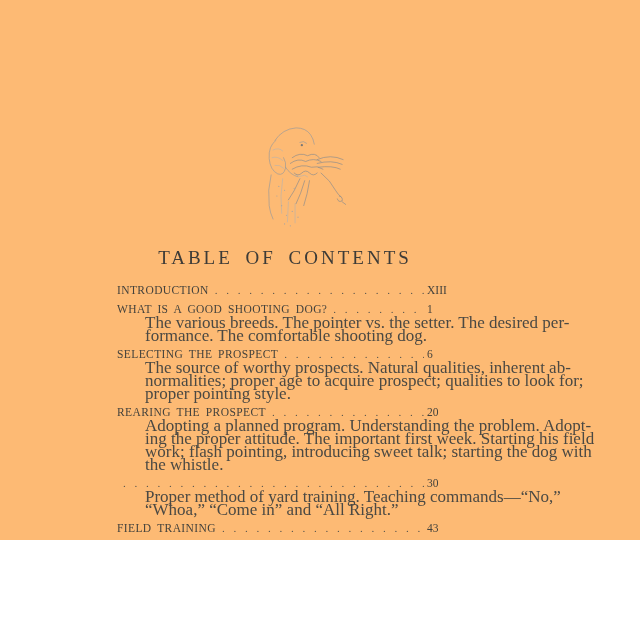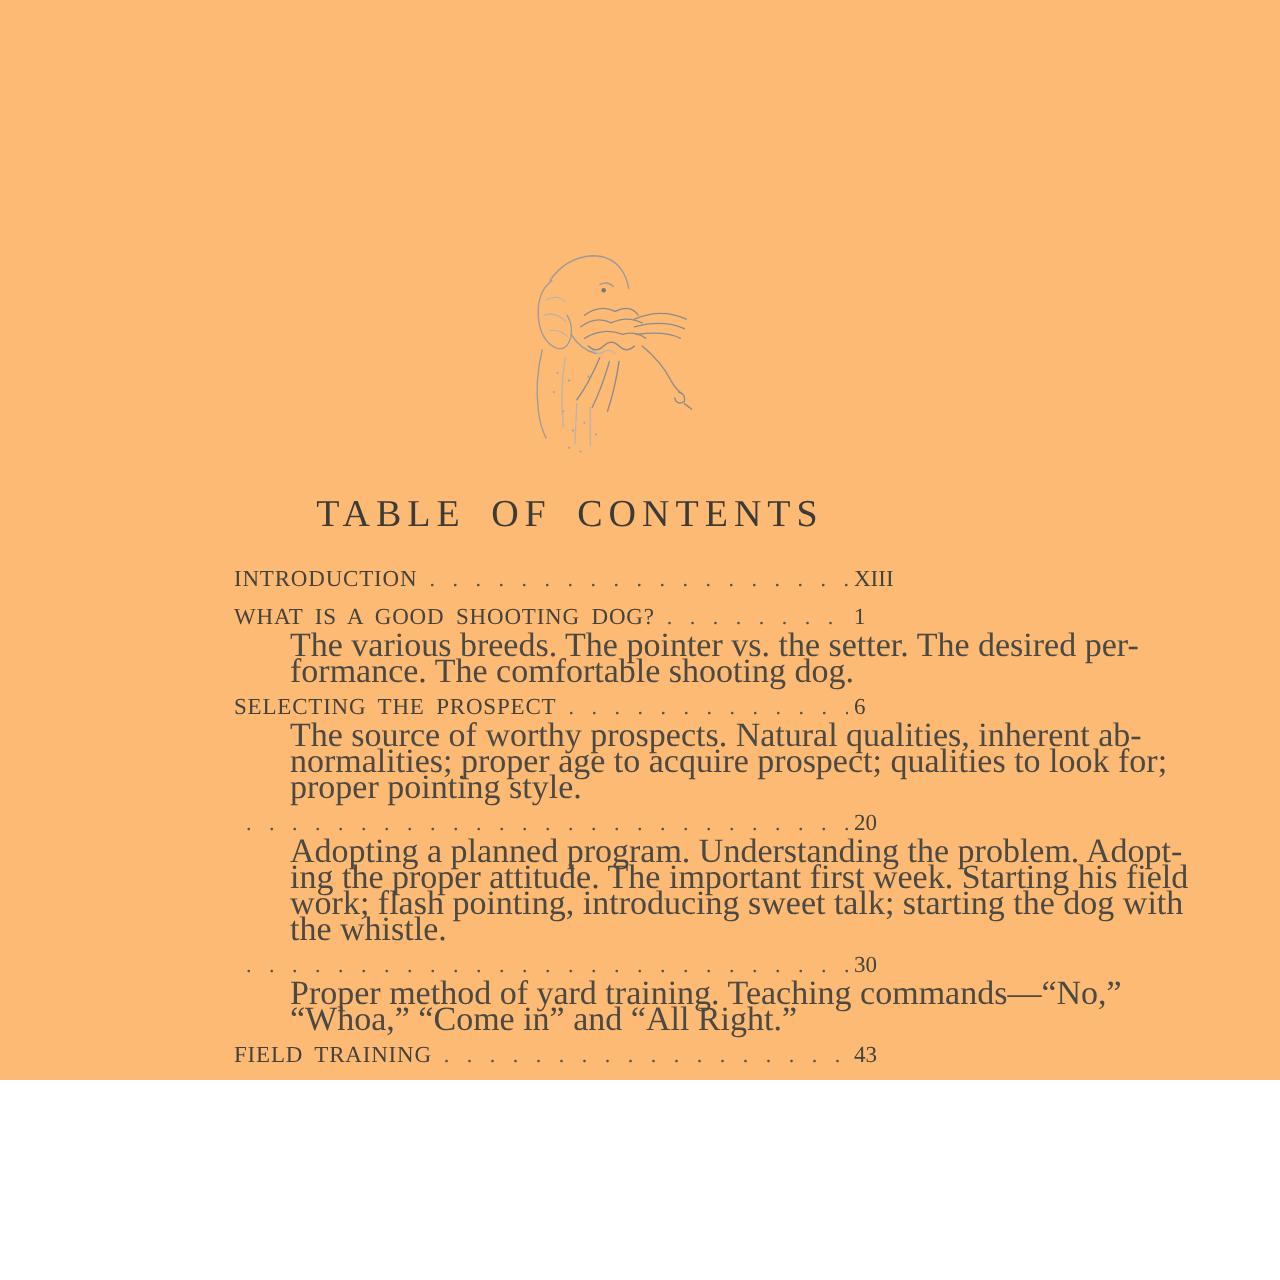--- a/index.html
+++ b/index.html
@@ -171,20 +171,21 @@
           <span class="leader">. . . . . . . . . . . . . . . . . . . . . . . . . . . . . . . . . . . . . . . .</span>
           <span class="entry-page">6</span>
         </div>
         <div class="entry-desc">The source of worthy prospects. Natural qualities, inherent ab-
 normalities; proper age to acquire prospect; qualities to look for;
 proper pointing style.</div>
       </div>
 
       <div class="entry">
         <div class="entry-row">
+          <span class="entry-title">REARING THE PROSPECT</span>
           <span class="leader">. . . . . . . . . . . . . . . . . . . . . . . . . . . . . . . . . . . . . . . .</span>
           <span class="entry-page">20</span>
         </div>
         <div class="entry-desc">Adopting a planned program. Understanding the problem. Adopt-
 ing the proper attitude. The important first week. Starting his field
 work; flash pointing, introducing sweet talk; starting the dog with
 the whistle.</div>
       </div>
 
       <div class="entry">

